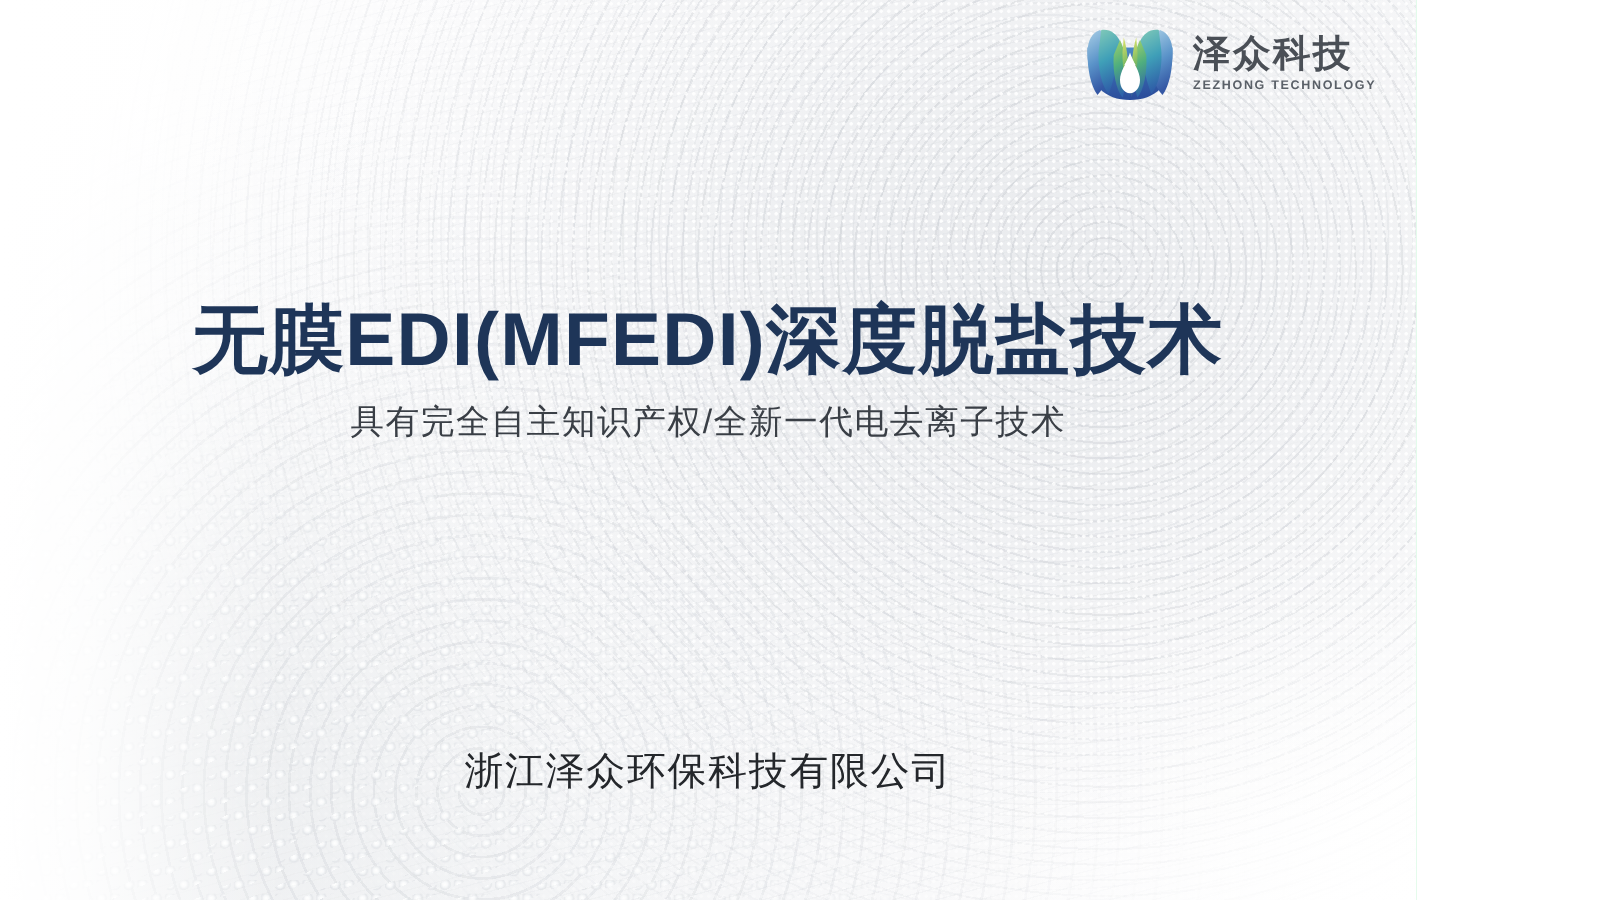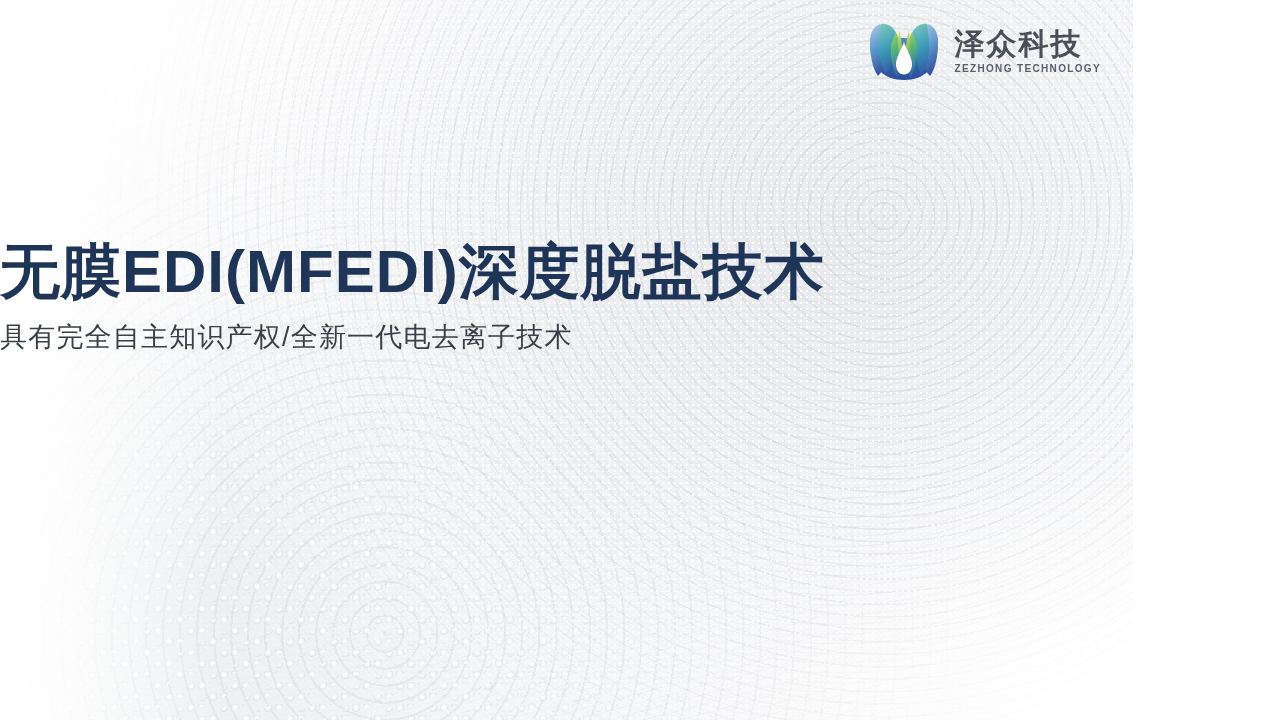--- a/index.html
+++ b/index.html
@@ -126,20 +126,21 @@
     letter-spacing: 1.35px;
     font-family: "Liberation Sans", "DejaVu Sans", sans-serif;
   }
 
   
   #title-block {
     position: absolute;
     left: 0;
     right: 0;
     top: 240px;
+    text-align: center;
   }
   #main-title {
     font-size: 60px;
     font-weight: 700;
     color: #1e3558;
     letter-spacing: 1px;
     line-height: 1.08;
     margin: 0;
     white-space: nowrap;
   }
@@ -236,15 +237,16 @@
       <span id="logo-en">ZEZHONG TECHNOLOGY</span>
     </span>
   </div>
 
   <div id="title-block">
     <h1 id="main-title">无膜EDI(MFEDI)深度脱盐技术</h1>
     <p id="subtitle">具有完全自主知识产权/全新一代电去离子技术</p>
   </div>
 
   <div id="affiliations">
+    <p class="affil-line">浙江泽众环保科技有限公司</p>
   </div>
 
 </div>
 
 </body></html>

